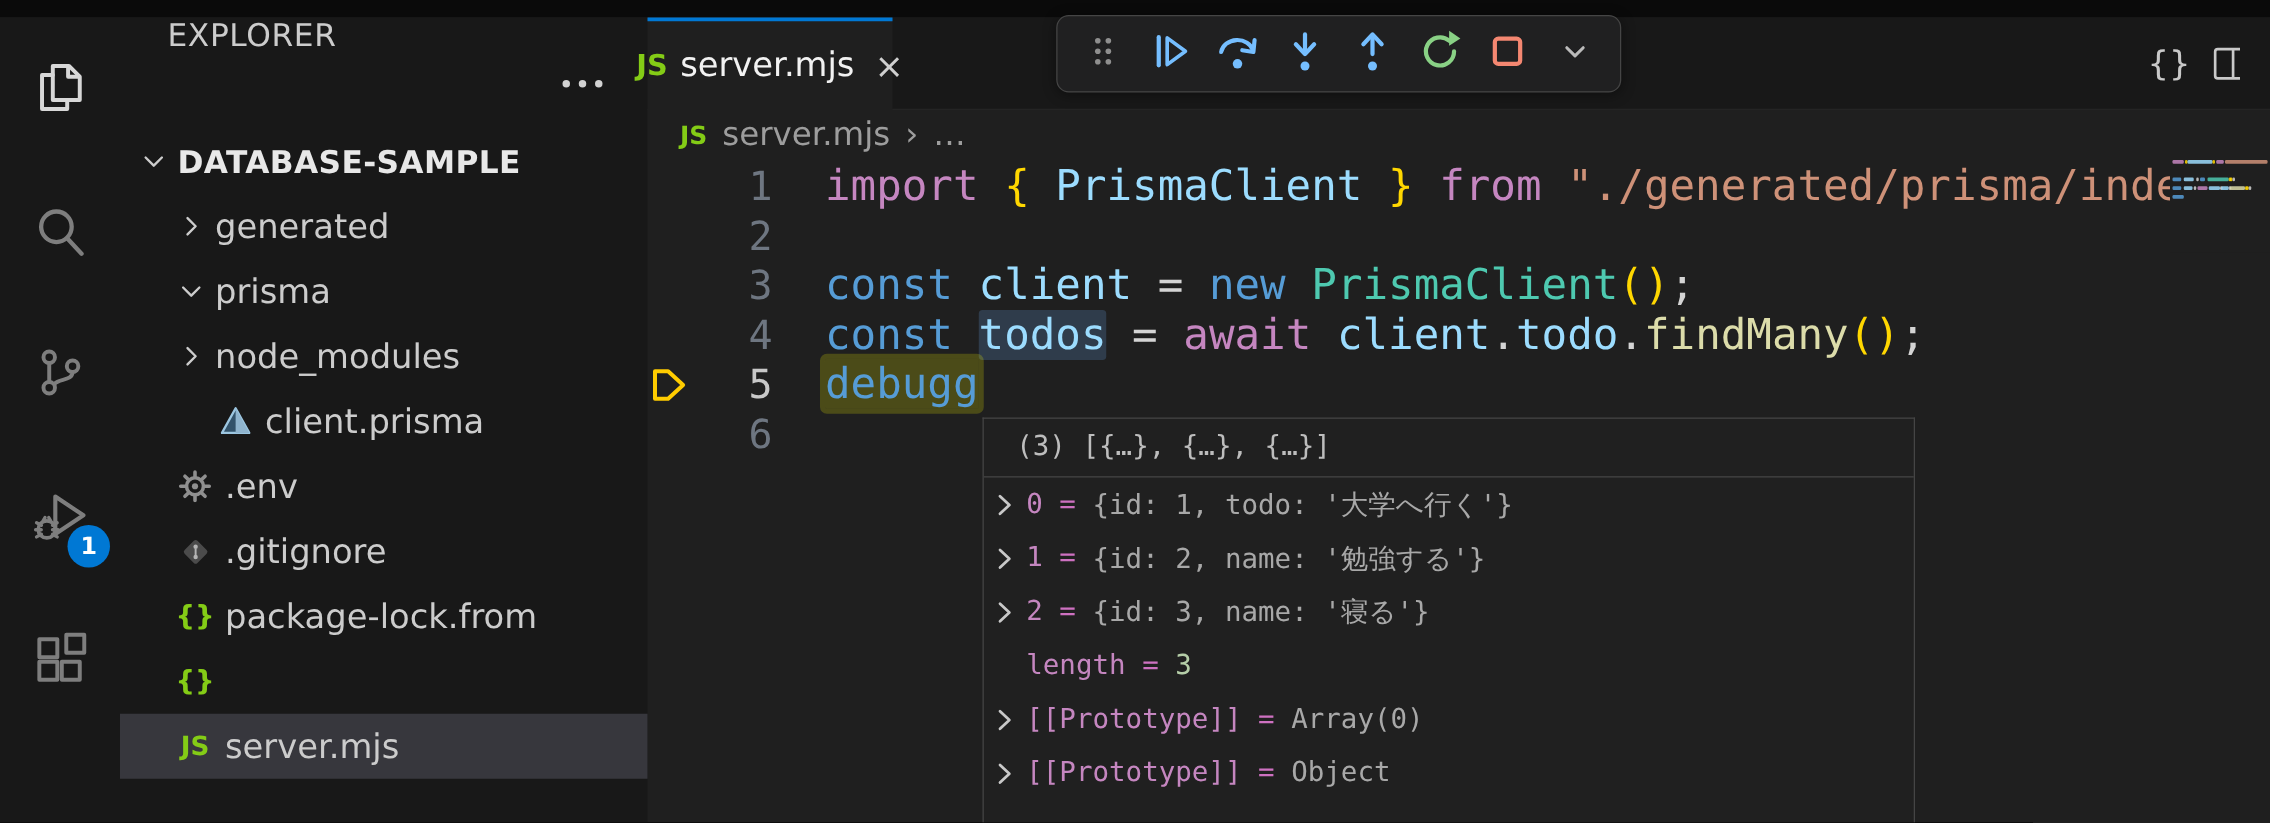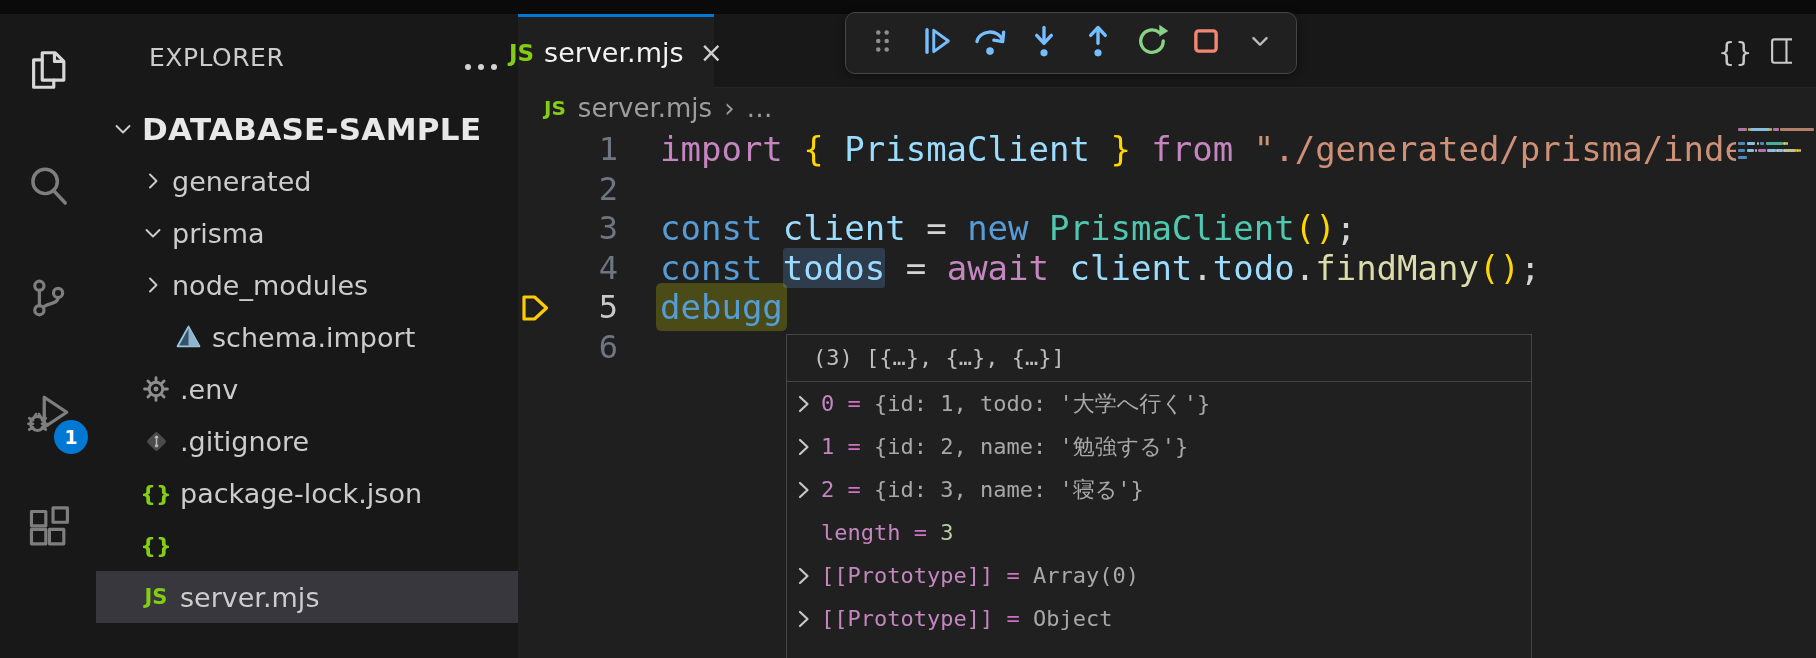--- a/index.html
+++ b/index.html
@@ -8,30 +8,30 @@
   .abs{position:absolute;}
   
   .top-strip{left:0;top:0;width:1816px;height:14px;background:#0a0a0a;}
   
   .activity-bar{left:0;top:14px;width:96px;height:644px;background:#181818;}
   .ab-item{position:absolute;left:0;width:96px;height:96px;display:flex;align-items:center;justify-content:center;cursor:pointer;}
   .badge{position:absolute;left:54px;top:406px;width:34px;height:34px;border-radius:50%;
          display:flex;align-items:center;justify-content:center;font-size:19px;font-weight:bold;color:#fff;}
   
   .sidebar{left:96px;top:14px;width:422px;height:644px;background:#181818;}
-  .sb-header{position:absolute;left:15px;top:0;width:100%;height:86px;display:flex;align-items:center;}
+  .sb-header{position:absolute;left:0;top:0;width:100%;height:86px;display:flex;align-items:flex-start;}
   .sb-title{padding-left:38px;font-size:25px;letter-spacing:.5px;color:#cccccc;}
   .sb-more{position:absolute;right:36px;top:50px;display:flex;gap:7px;cursor:pointer;}
   .sb-more i{width:6px;height:6px;border-radius:50%;background:#d2d2d2;}
   .tree{position:absolute;left:0;top:89px;width:100%;}
   .trow{height:52px;display:flex;align-items:center;font-size:27px;color:#cccccc;white-space:nowrap;cursor:pointer;}
   .trow.sel{background:#37373d;}
   .trow .chev{width:26px;display:flex;justify-content:center;margin-right:6px;flex:none;}
   .trow .ficon{width:32px;display:flex;justify-content:center;margin-right:8px;flex:none;font-size:23px;}
-  .trow.root{font-weight:bold;font-size:31px;color:#e8e8e8;letter-spacing:.3px;}
+  .trow.root{font-weight:bold;font-size:25px;color:#e8e8e8;letter-spacing:.3px;}
   
   .tabstrip{left:518px;top:14px;width:1298px;height:74px;background:#181818;border-bottom:1px solid #242424;box-sizing:border-box;}
   .tab{left:518px;top:14px;width:196px;height:74px;background:#1f1f1f;border-top:3px solid #0078D4;
        display:flex;align-items:center;justify-content:center;gap:10px;box-sizing:border-box;cursor:pointer;}
   .tab-label{font-size:27px;color:#f2f2f2;}
   .tab-close{font-size:28px;color:#cfcfcf;margin-left:6px;cursor:pointer;line-height:1;}
   .yellowjs{color:#84cc16;font-weight:bold;font-size:23px;}
   .ed-actions{left:1718px;top:14px;height:74px;display:flex;align-items:center;gap:18px;}
   .braces-btn{font-size:27px;color:#c9c9c9;cursor:pointer;}
   .split-btn{width:22px;height:34px;overflow:hidden;cursor:pointer;}
@@ -156,21 +156,21 @@
           </span>
           <span>node_modules</span>
         </div>
         <div class="trow" style="padding-left: 76px;">
           <span class="ficon">
             <svg width="27" height="27" viewBox="0 0 26 26">
               <path d="M13 2.5L23.5 21.5H2.5z" fill="#33536b" stroke="#9CC6E0" stroke-width="1.8" stroke-linejoin="round"></path>
               <path d="M13 2.5L23.5 21.5H13z" fill="#8FB4CE"></path>
             </svg>
           </span>
-          <span>schema.import</span>
+          <span>client.prisma</span>
         </div>
         <div class="trow" style="padding-left: 44px;">
           <span class="ficon">
             <svg width="26" height="26" viewBox="0 0 20 20">
               <circle cx="10" cy="10" r="5.2" fill="none" stroke="#8f8f8f" stroke-width="2.2" stroke-linejoin="round" stroke-linecap="round"></circle>
               <circle cx="10" cy="10" r="1.9" fill="#8f8f8f"></circle>
               <path d="M10 1.2v3M10 15.8v3M1.2 10h3M15.8 10h3M3.8 3.8l2.1 2.1M14.1 14.1l2.1 2.1M16.2 3.8l-2.1 2.1M5.9 14.1l-2.1 2.1" fill="none" stroke="#8f8f8f" stroke-width="2.2" stroke-linejoin="round" stroke-linecap="round"></path>
             </svg>
           </span>
           <span>.env</span>
@@ -183,21 +183,21 @@
               <circle cx="13" cy="17" r="1.7" fill="#b5b5b5"></circle>
               <path d="M13 10.5v5" stroke="#b5b5b5" stroke-width="1.5"></path>
             </svg>
           </span>
           <span>.gitignore</span>
         </div>
         <div class="trow" style="padding-left: 44px;">
           <span class="ficon">
             <span class="yellowjs" style="font-size:22px;font-weight:bold">{}</span>
           </span>
-          <span>package-lock.json</span>
+          <span>package-lock.from</span>
         </div>
         <div class="trow" style="padding-left: 44px;">
           <span class="ficon">
             <span class="yellowjs" style="font-size:22px;font-weight:bold">{}</span>
           </span>
         </div>
         <div class="trow sel" style="padding-left: 44px;">
           <span class="ficon">
             <span class="yellowjs" style="font-size:21px">JS</span>
           </span>

